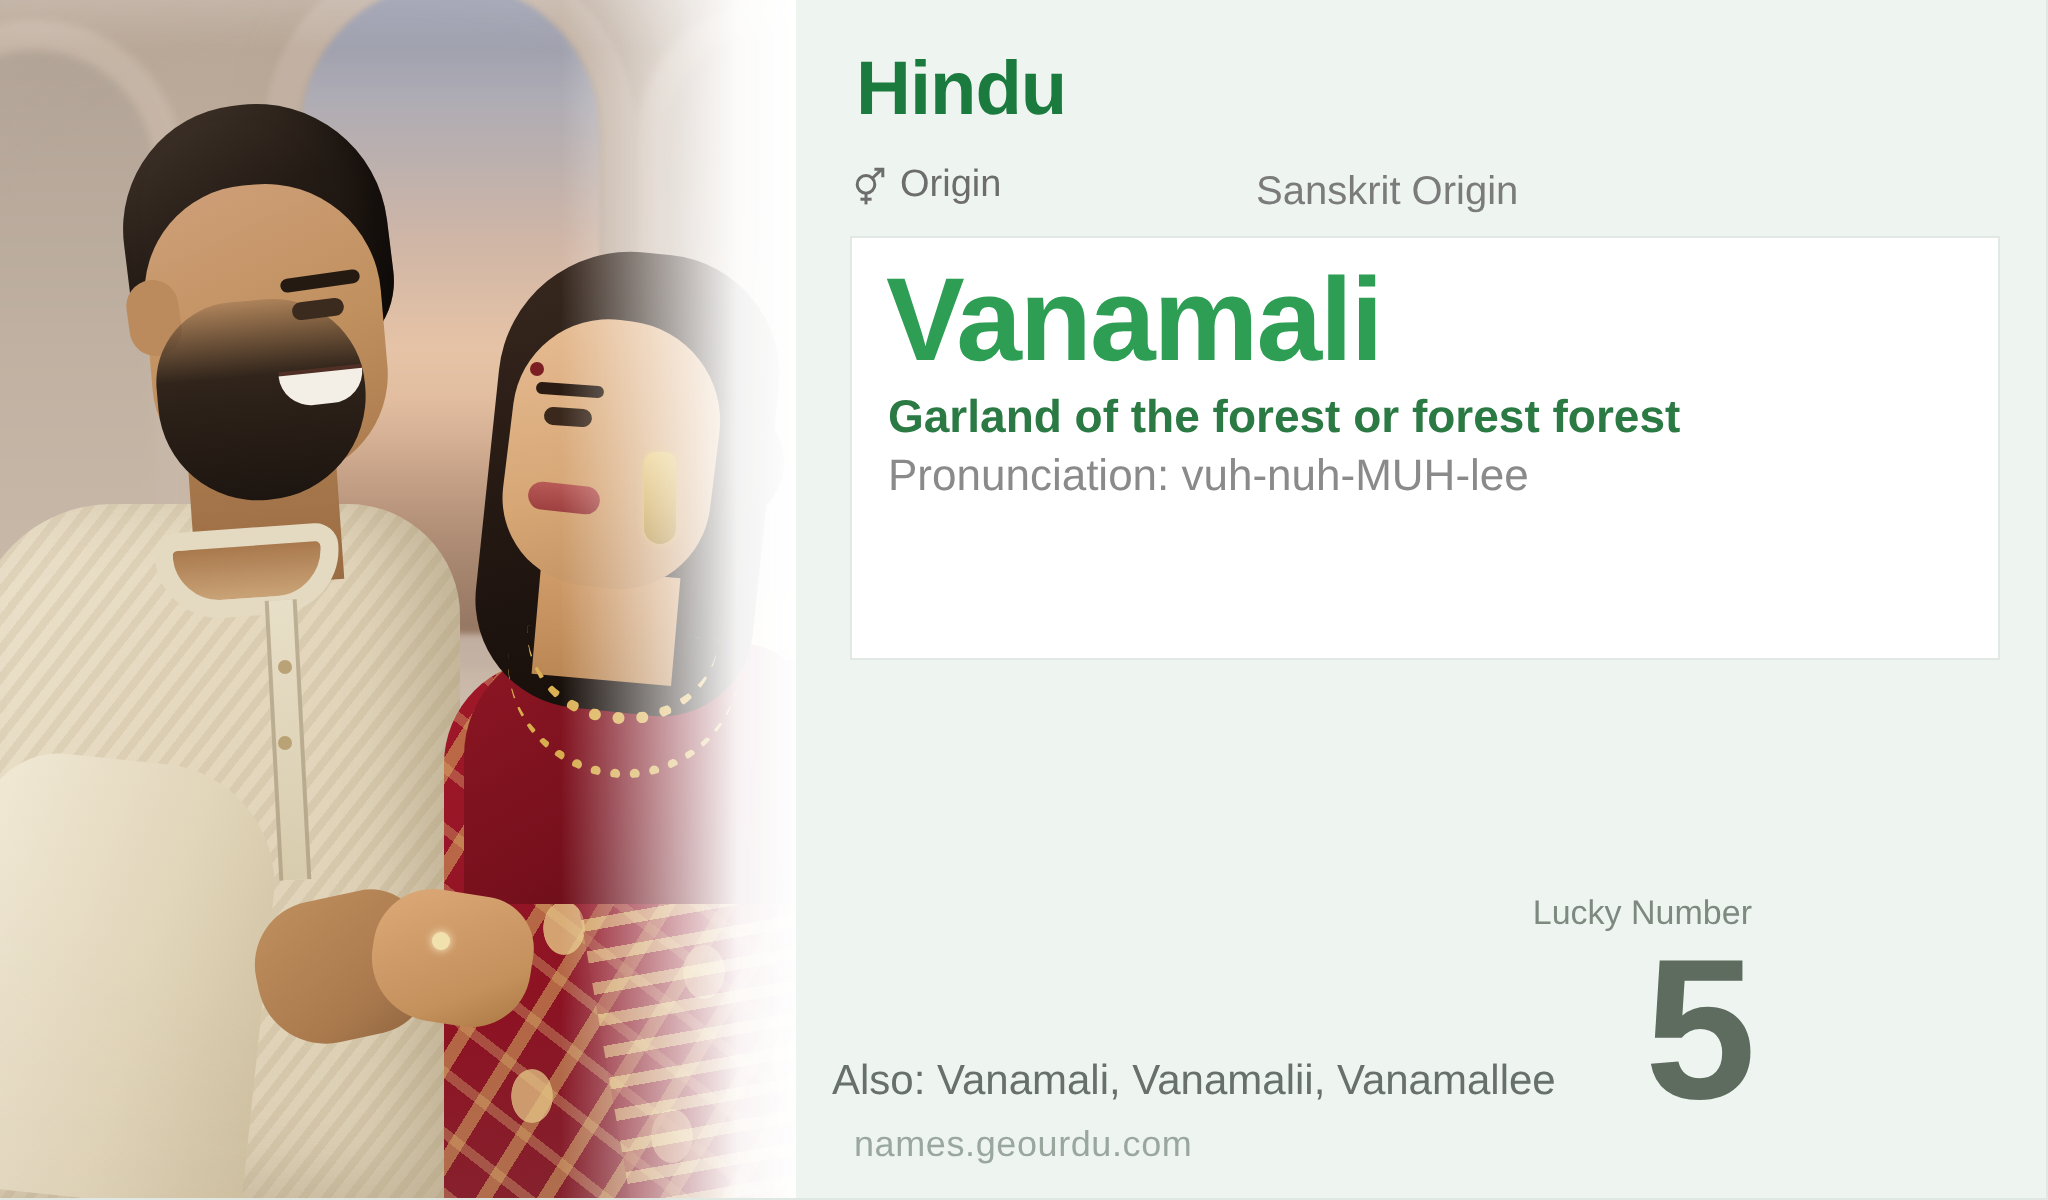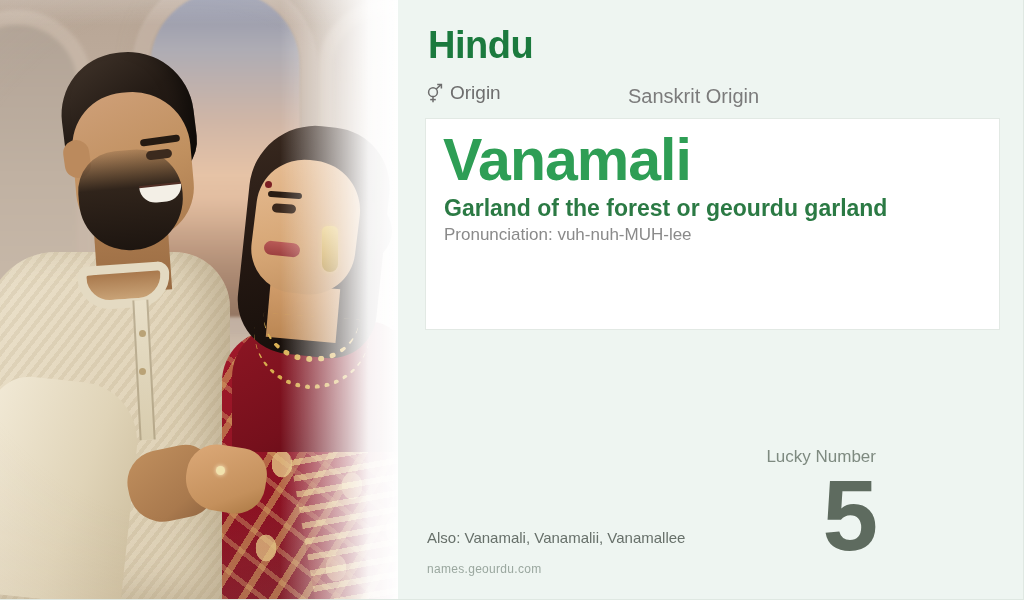--- a/index.html
+++ b/index.html
@@ -547,21 +547,21 @@
     top: 76px;
     font-size: 23px;
     font-weight: bold;
     color: #2b7a44;
     line-height: 1.2;
   }
   .name-pronunciation {
     position: absolute;
     left: 18px;
     top: 106px;
-    font-size: 17px;
+    font-size: 22px;
     color: #8a8a8a;
   }
 
   .lucky-block {
     position: absolute;
     right: 24px;
     top: 448px;
     width: 220px;
     text-align: right;
   }
@@ -574,30 +574,30 @@
     font-size: 100px;
     font-weight: bold;
     color: #5e6b5f;
     line-height: 0.92;
     margin-top: 4px;
     letter-spacing: -2px;
   }
 
   .also-line {
     position: absolute;
-    left: 29px;
+    left: 18px;
     top: 529px;
-    font-size: 15px;
+    font-size: 21px;
     color: #67706a;
   }
   .source-line {
     position: absolute;
     left: 29px;
     top: 562px;
-    font-size: 12px;
+    font-size: 18px;
     color: #9aa79f;
     letter-spacing: 0.3px;
   }
 </style>
 </head>
 <body>
 
 <div class="card-root">
 
   <div class="photo-panel">
@@ -665,21 +665,21 @@
             </g>
           </svg>
         </span>
         <span class="gender-label">Origin</span>
       </div>
       <div class="origin-label">Sanskrit Origin</div>
     </div>
 
     <div class="name-card">
       <div class="name-main">Vanamali</div>
-      <div class="name-meaning">Garland of the forest or geourdu garland</div>
+      <div class="name-meaning">Garland of the forest or forest forest</div>
       <div class="name-pronunciation">Pronunciation: vuh-nuh-MUH-lee</div>
     </div>
 
     <div class="lucky-block">
       <div class="lucky-label">Lucky Number</div>
       <div class="lucky-value">5</div>
     </div>
 
     <div class="also-line">Also: Vanamali, Vanamalii, Vanamallee</div>
 

